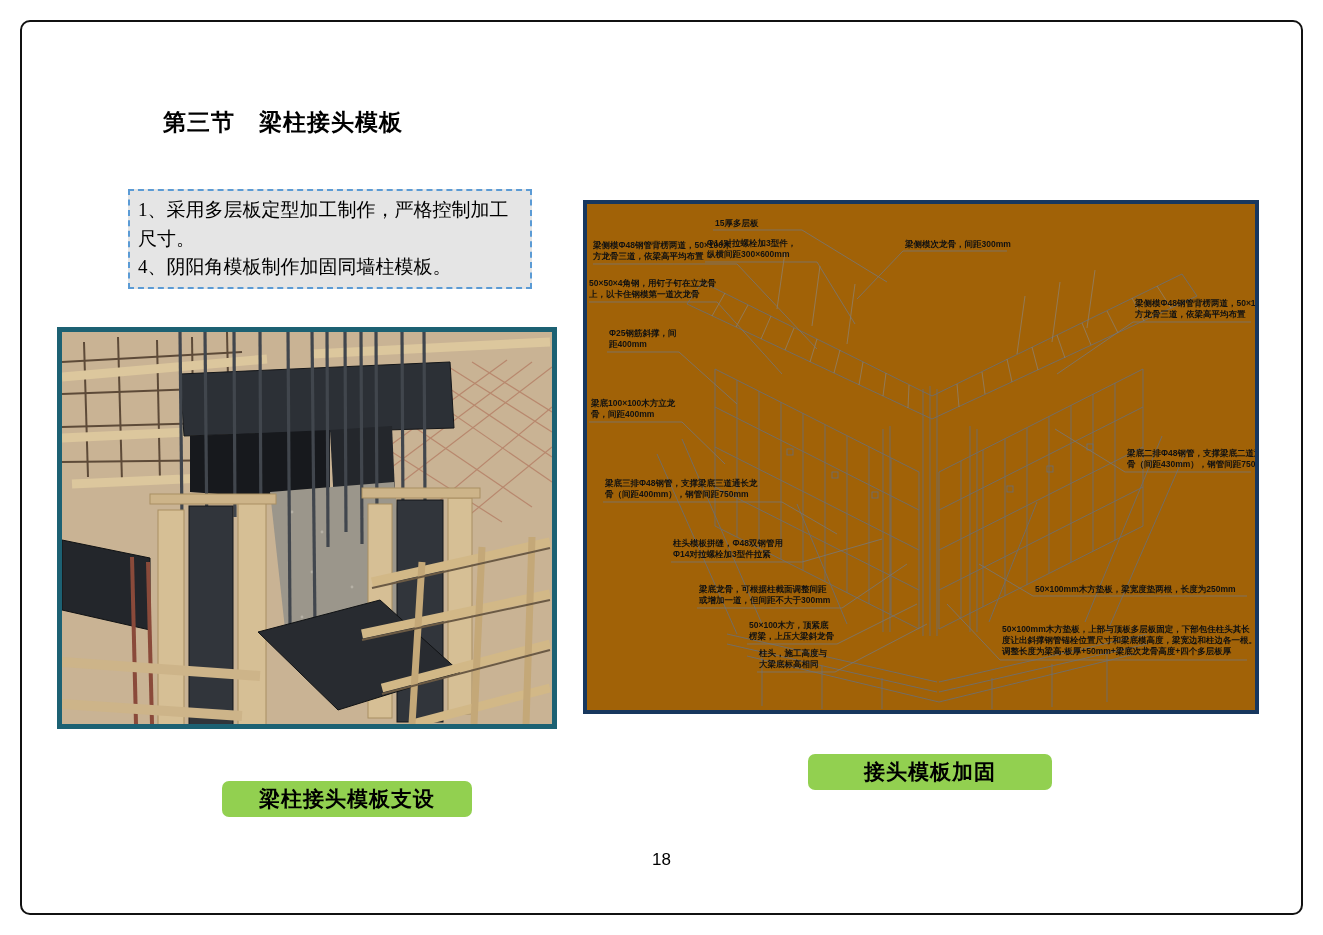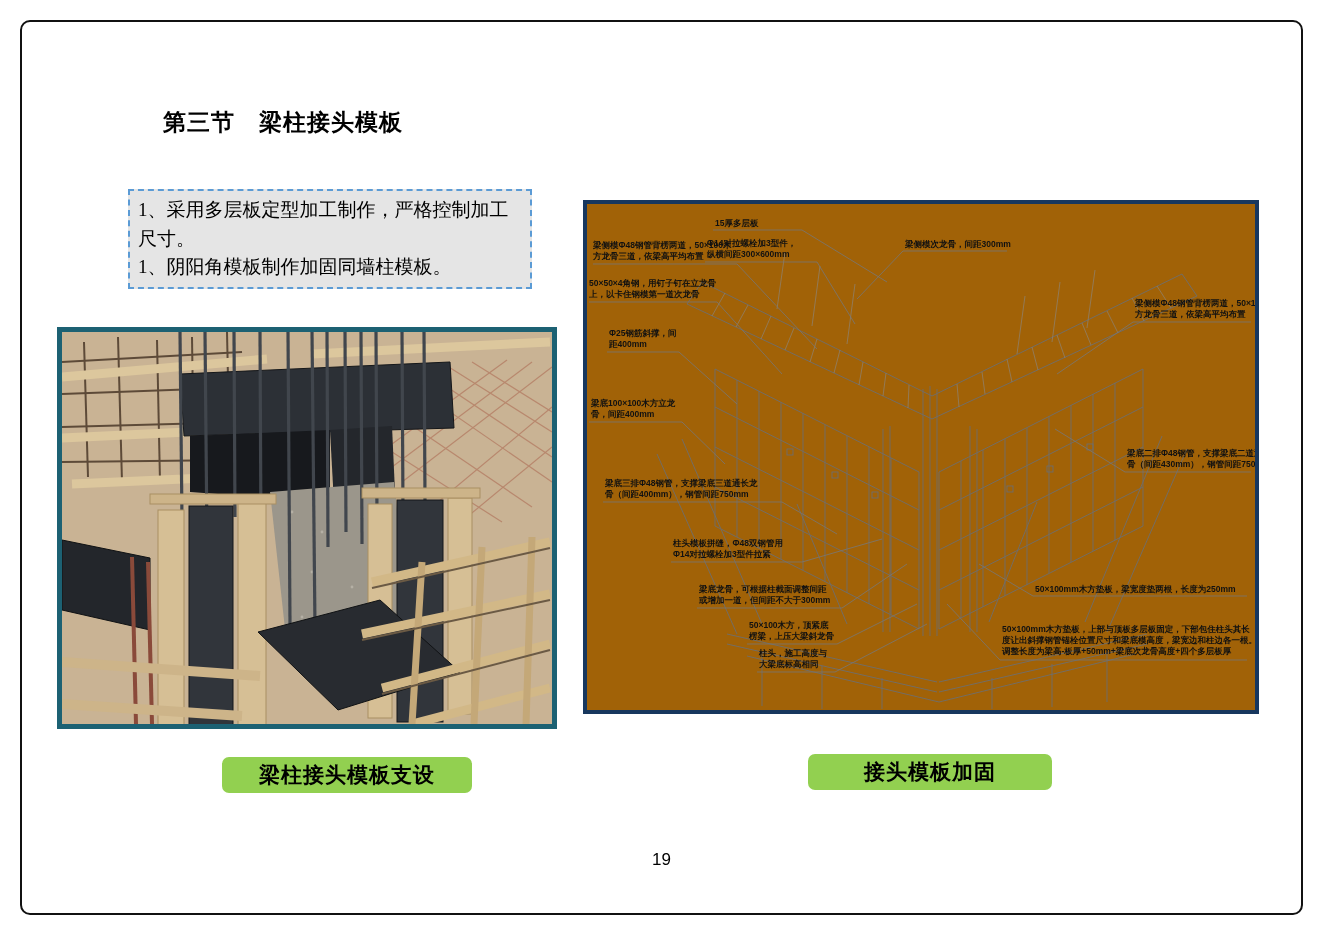--- a/index.html
+++ b/index.html
@@ -14,41 +14,41 @@
          font-family:"Liberation Serif","DejaVu Serif",serif;
          font-size:19px;line-height:1.5;color:#000;}
   .photo-frame{position:absolute;left:57px;top:327px;width:490px;height:392px;
                border:5px solid #1c6173;background:#c9b394;}
   .diagram-frame{position:absolute;left:583px;top:200px;width:668px;height:506px;
                  border:4px solid #17375e;background:#a16207;}
   .chip{position:absolute;height:36px;background:#92d050;border-radius:7px;
         display:flex;align-items:center;justify-content:center;
         font-size:21px;font-weight:bold;color:#000;
         font-family:"Liberation Serif","DejaVu Serif",serif;letter-spacing:1px;}
-  .chip-left{left:222px;top:757px;width:250px;}
+  .chip-left{left:222px;top:781px;width:250px;}
   .chip-right{left:808px;top:754px;width:244px;}
   .pageno{position:absolute;left:0;right:0;top:850px;text-align:center;
           font-size:17px;color:#000;}
   .ann{font-size:8.5px;font-weight:bold;fill:#111;
        font-family:"Liberation Sans","DejaVu Sans",sans-serif;}
   .lead{stroke:#777;stroke-width:0.8;fill:none;}
   .wire{stroke:#6e6e6e;stroke-width:0.9;fill:none;}
   .wire-thin{stroke:#8a8a8a;stroke-width:0.6;fill:none;}
 </style>
 </head>
 <body>
 
 <div class="canvas">
   <div class="page-border"></div>
 
   <div class="title">第三节　梁柱接头模板</div>
 
   <div class="notes">
     <span>1、采用多层板定型加工制作，严格控制加工尺寸。</span><br>
-    <span>1、阴阳角模板制作加固同墙柱模板。</span>
+    <span>4、阴阳角模板制作加固同墙柱模板。</span>
   </div>
 
   <div class="photo-frame">
     <svg width="490" height="392" viewBox="0 0 490 392">
       <rect x="0" y="0" width="490" height="392" fill="#c9b394"></rect>
 
       <g stroke="#5d4a38" stroke-width="2">
         <line x1="0" y1="30" x2="180" y2="20"></line>
           <line x1="0" y1="62" x2="190" y2="55"></line>
         <line x1="0" y1="95" x2="185" y2="90"></line>
@@ -338,14 +338,14 @@
     </svg>
   </div>
 
   <div class="chip chip-left">
     <span>梁柱接头模板支设</span>
   </div>
   <div class="chip chip-right">
     <span>接头模板加固</span>
   </div>
 
-  <div class="pageno">19</div>
+  <div class="pageno">18</div>
 </div>
 
 </body></html>

